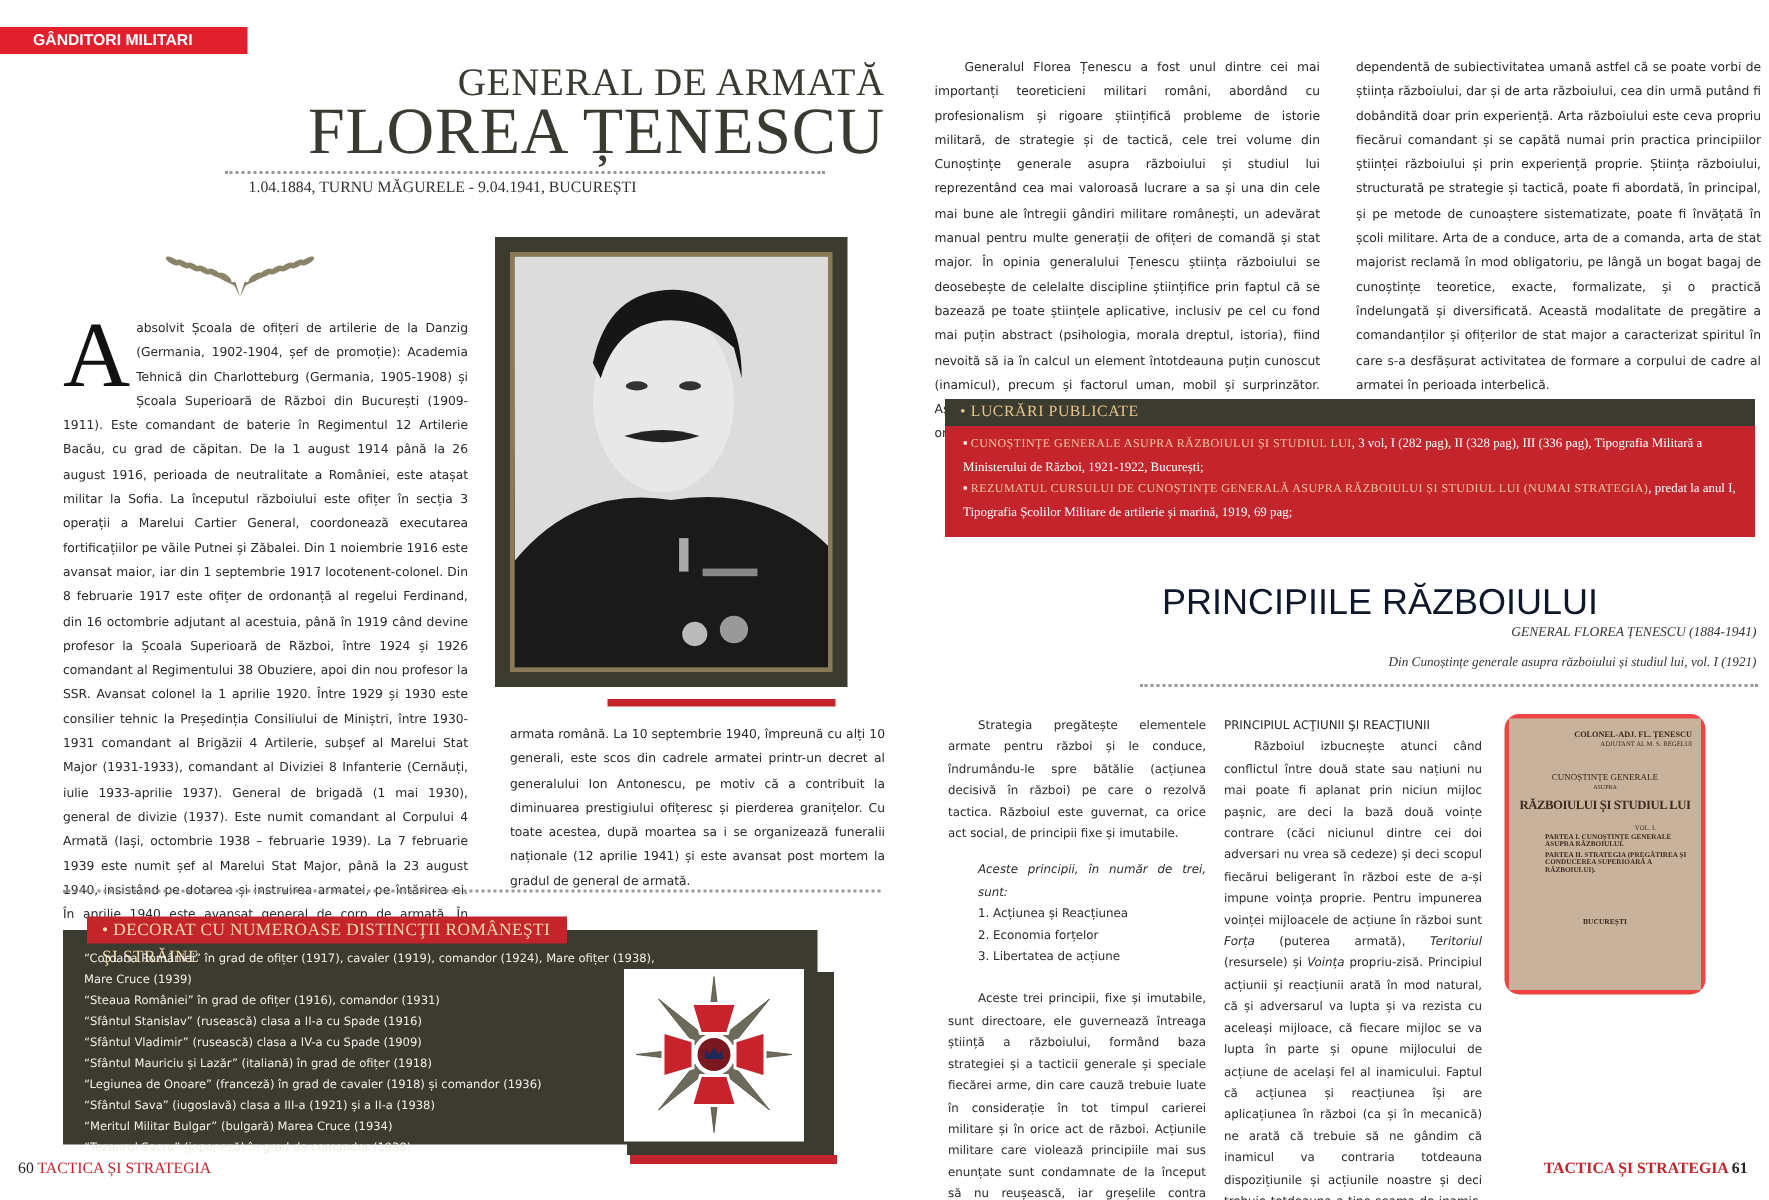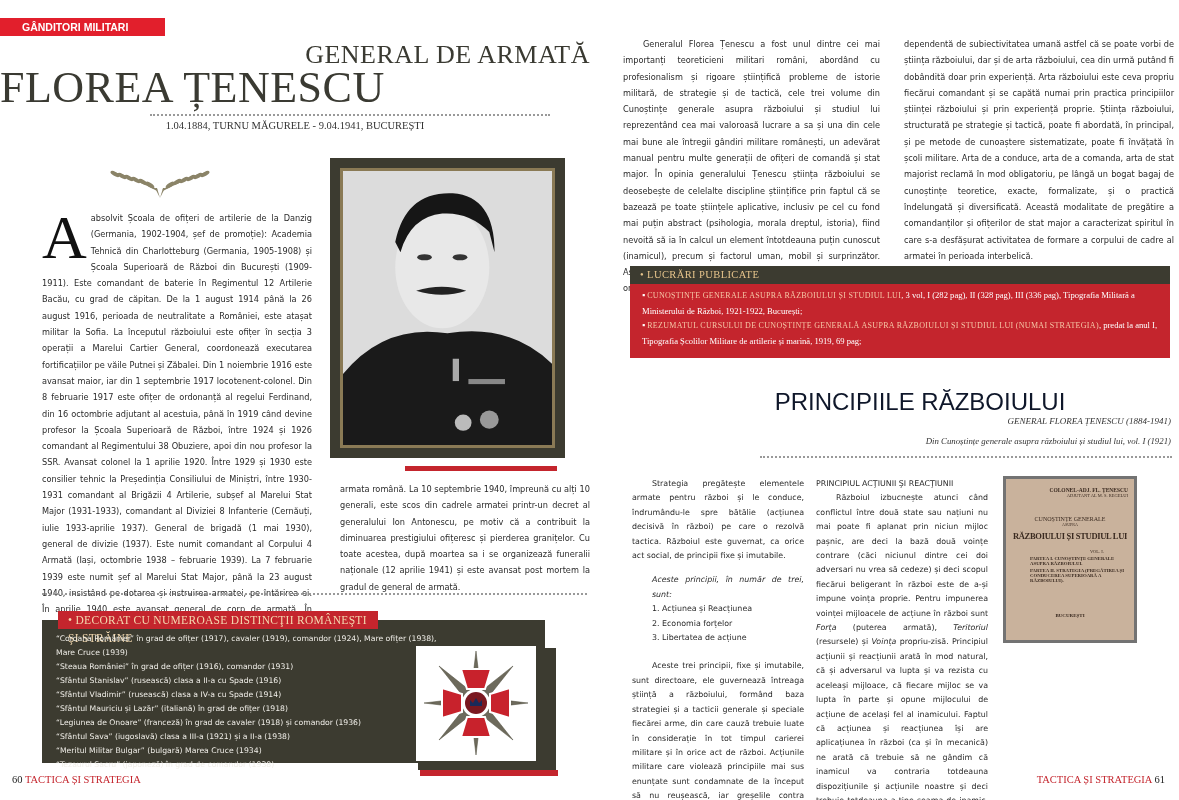--- a/index.html
+++ b/index.html
@@ -3,21 +3,21 @@
 <meta charset="utf-8">
 <style>
   * { box-sizing: border-box; margin: 0; padding: 0; }
   body { width: 1179px; height: 800px; background: #fff; position: relative; overflow: hidden; font-family: "DejaVu Sans", sans-serif; color: #222; }
   .abs { position: absolute; }
   .serif { font-family: "Liberation Serif", "DejaVu Serif", serif; }
   .sans { font-family: "DejaVu Sans", "Liberation Sans", sans-serif; }
 
   .section-tag { left: 0; top: 18px; width: 165px; height: 18px; background: #e21f2c; color: #fff; font-family: "Liberation Sans", sans-serif; font-weight: bold; font-size: 10.5px; line-height: 18px; padding-left: 22px; }
   .title1 { left: 0; width: 590px; top: 40px; text-align: right; font-size: 26px; color: #3a3a32; letter-spacing: 0.5px; }
-  .title2 { left: 0; width: 590px; top: 66px; text-align: left; font-size: 44px; color: #3a3a32; letter-spacing: 0.5px; line-height: 1; }
+  .title2 { left: 0; width: 590px; top: 66px; text-align: right; font-size: 44px; color: #3a3a32; letter-spacing: 0.5px; line-height: 1; }
   .dots { border-top: 2px dotted #999; }
   .subtitle { left: 0; width: 590px; top: 120px; text-align: center; font-size: 10.5px; color: #333; }
 
   .laurel { left: 105px; top: 166px; width: 110px; height: 34px; }
 
   .bio { left: 42px; top: 210px; width: 270px; font-size: 8.2px; line-height: 16.3px; text-align: justify; color: #2a2a2a; }
   .dropcap { float: left; font-family: "Liberation Serif", serif; font-size: 62px; line-height: 50px; margin: 2px 4px 0 0; color: #111; }
 
   .portrait-frame { left: 330px; top: 158px; width: 235px; height: 300px; background: #3c3b30; padding: 10px; }
   .portrait-inner { width: 100%; height: 100%; border: 3px solid #8a7a55; background: linear-gradient(180deg, #d9d9d9 0%, #bdbdbd 30%, #777 50%, #2a2a2a 62%, #151515 100%); position: relative; overflow: hidden; }
@@ -26,42 +26,42 @@
   .bio2 { left: 340px; top: 481px; width: 250px; font-size: 8.2px; line-height: 16.3px; text-align: justify; color: #2a2a2a; }
 
   .decor-box { left: 42px; top: 620px; width: 503px; height: 143px; background: #3c3b30; }
   .decor-head { left: 58px; top: 611px; width: 320px; height: 18px; background: #c4252d; color: #f3d9b0; font-family: "Liberation Serif", serif; font-size: 11.5px; line-height: 18px; padding-left: 10px; letter-spacing: 0.3px; }
   .decor-list { left: 56px; top: 632px; width: 400px; font-size: 7.7px; line-height: 14px; color: #f0eee8; }
   .medal-bg { left: 418px; top: 648px; width: 138px; height: 122px; background: #3c3b30; }
   .medal-red { left: 420px; top: 770px; width: 138px; height: 6px; background: #c4252d; }
   .medal-img { left: 416px; top: 646px; width: 120px; height: 115px; background: #fff; }
 
   .footer-left { left: 12px; top: 774px; font-size: 10.5px; }
-  .footer-right { right: 14px; top: 774px; font-size: 10.5px; text-align: center; }
+  .footer-right { right: 14px; top: 774px; font-size: 10.5px; text-align: center; font-weight: bold; }
   .pgnum { color: #222; }
   .mag { color: #c4252d; }
 
   .col { font-size: 8.2px; line-height: 16.3px; text-align: justify; color: #2a2a2a; }
   .rc1 { left: 623px; top: 36px; width: 257px; }
   .rc2 { left: 904px; top: 36px; width: 270px; }
   .indent { text-indent: 20px; }
 
   .lucrari-head { left: 630px; top: 266px; width: 540px; height: 18px; background: #3c3b30; color: #e6c48b; font-family: "Liberation Serif", serif; font-size: 10.5px; line-height: 18px; padding-left: 10px; letter-spacing: 0.4px; }
   .lucrari-body { left: 630px; top: 284px; width: 540px; height: 74px; background: #c4252d; padding: 4px 12px; color: #fff; font-family: "Liberation Serif", serif; font-size: 8.6px; line-height: 14.5px; }
   .lucrari-body .caps { color: #f6c7a6; font-size: 8px; letter-spacing: 0.3px; }
 
   .principii-title { left: 650px; top: 388px; width: 540px; text-align: center; font-size: 24px; color: #0f172a; font-family: Liberation Sans, sans-serif; }
   .principii-sub1 { right: 8px; top: 416px; font-size: 9px; font-style: italic; color: #333; font-family: "Liberation Serif", serif; }
   .principii-sub2 { right: 8px; top: 436px; font-size: 8.8px; font-style: italic; color: #333; font-family: "Liberation Serif", serif; }
 
   .pc1 { left: 632px; top: 477px; width: 172px; font-size: 7.9px; line-height: 14.4px; }
   .pc2 { left: 816px; top: 477px; width: 172px; font-size: 7.9px; line-height: 14.4px; }
   .ital { font-style: italic; }
 
-  .book { left: 1003px; top: 476px; width: 134px; height: 167px; background: #737373; padding: 3px; }
+  .book { left: 1003px; top: 476px; width: 134px; height: 187px; background: #ef4444; padding: 3px; border-radius: 10px; }
   .book-inner { width: 100%; height: 100%; background: #c9b29c; position: relative; font-family: "Liberation Serif", serif; color: #3a2a20; text-align: center; }
 </style>
 </head>
 <body>
 
 <div class="abs section-tag">GÂNDITORI MILITARI</div>
 <div class="abs title1 serif">GENERAL DE ARMATĂ</div>
 <div class="abs title2 serif">FLOREA ȚENESCU</div>
 <div class="abs dots" style="left:150px; top:114px; width:400px;"></div>
 <div class="abs subtitle serif">1.04.1884, TURNU MĂGURELE - 9.04.1941, BUCUREȘTI</div>
@@ -116,21 +116,21 @@
 
 <div class="abs bio2 sans">armata română. La 10 septembrie 1940, împreună cu alți 10 generali, este scos din cadrele armatei printr-un decret al generalului Ion Antonescu, pe motiv că a contribuit la diminuarea prestigiului ofițeresc și pierderea granițelor. Cu toate acestea, după moartea sa i se organizează funeralii naționale (12 aprilie 1941) și este avansat post mortem la gradul de general de armată.</div>
 <div class="abs dots" style="left:42px; top:593px; width:545px;"></div>
 
 <div class="abs decor-box"></div>
 <div class="abs decor-head">• <span>DECORAT CU NUMEROASE DISTINCŢII ROMÂNEŞTI ŞI STRĂINE</span></div>
 <div class="abs decor-list sans">
   <div>“Coroana României” în grad de ofițer (1917), cavaler (1919), comandor (1924), Mare ofițer (1938), Mare Cruce (1939)</div>
   <div>“Steaua României” în grad de ofițer (1916), comandor (1931)</div>
   <div>“Sfântul Stanislav” (rusească) clasa a II-a cu Spade (1916)</div>
-  <div>“Sfântul Vladimir” (rusească) clasa a IV-a cu Spade (1914)</div>
+  <div>“Sfântul Vladimir” (rusească) clasa a IV-a cu Spade (1909)</div>
   <div>“Sfântul Mauriciu și Lazăr” (italiană) în grad de ofițer (1918)</div>
   <div>“Legiunea de Onoare” (franceză) în grad de cavaler (1918) și comandor (1936)</div>
   <div>“Sfântul Sava” (iugoslavă) clasa a III-a (1921) și a II-a (1938)</div>
   <div>“Meritul Militar Bulgar” (bulgară) Marea Cruce (1934)</div>
   <div>“Tezaurul Sacru” (japoneză) în grad de comandor (1938)</div>
 </div>
 <div class="abs medal-red"></div>
 <div class="abs medal-bg"></div>
 <div class="abs medal-img">
   <svg width="120" height="115" viewBox="0 0 120 115">

